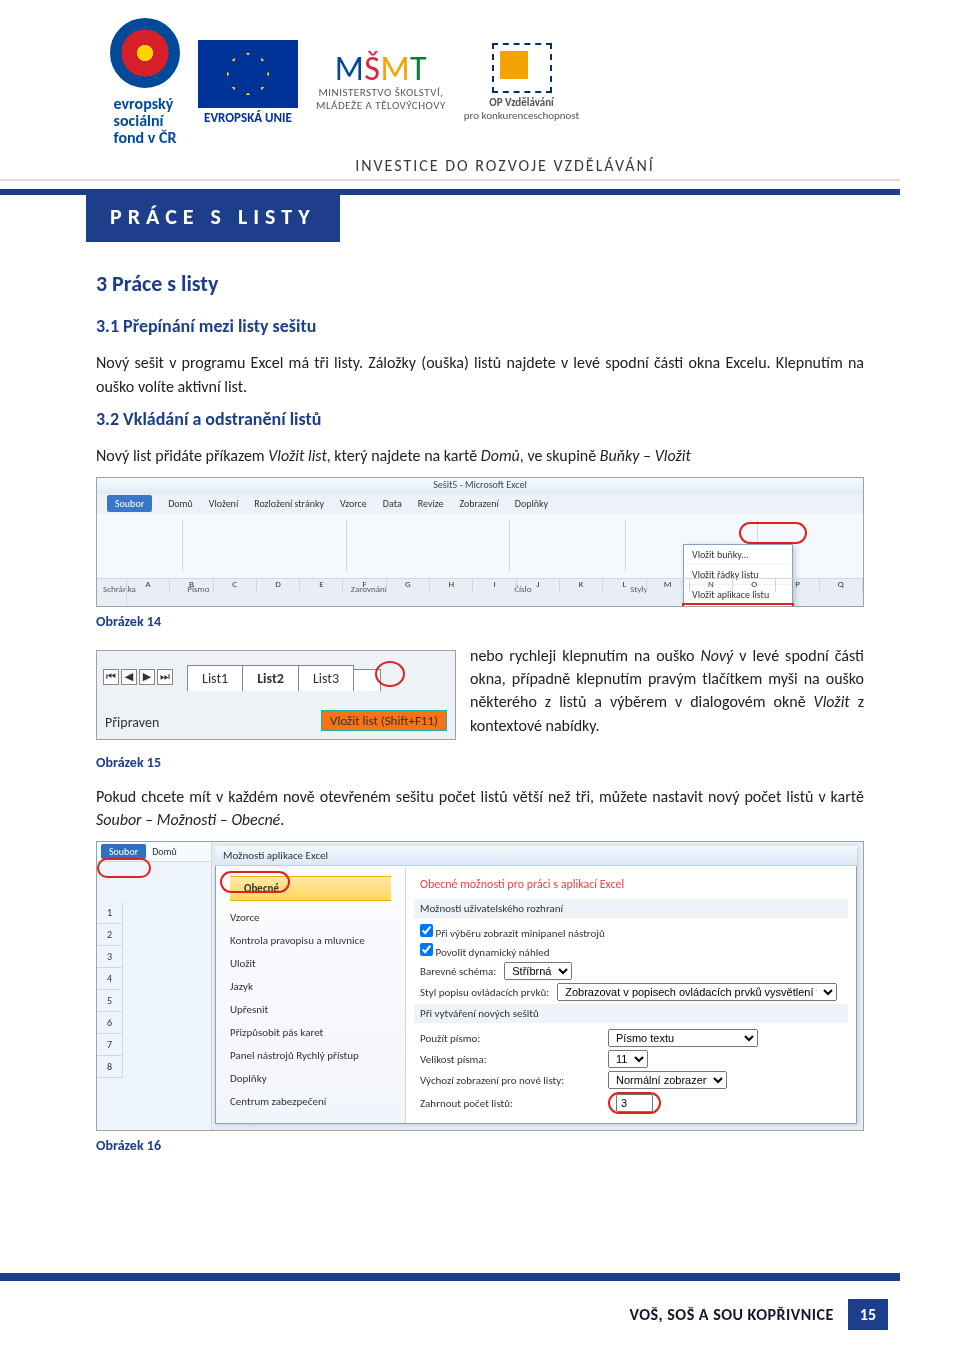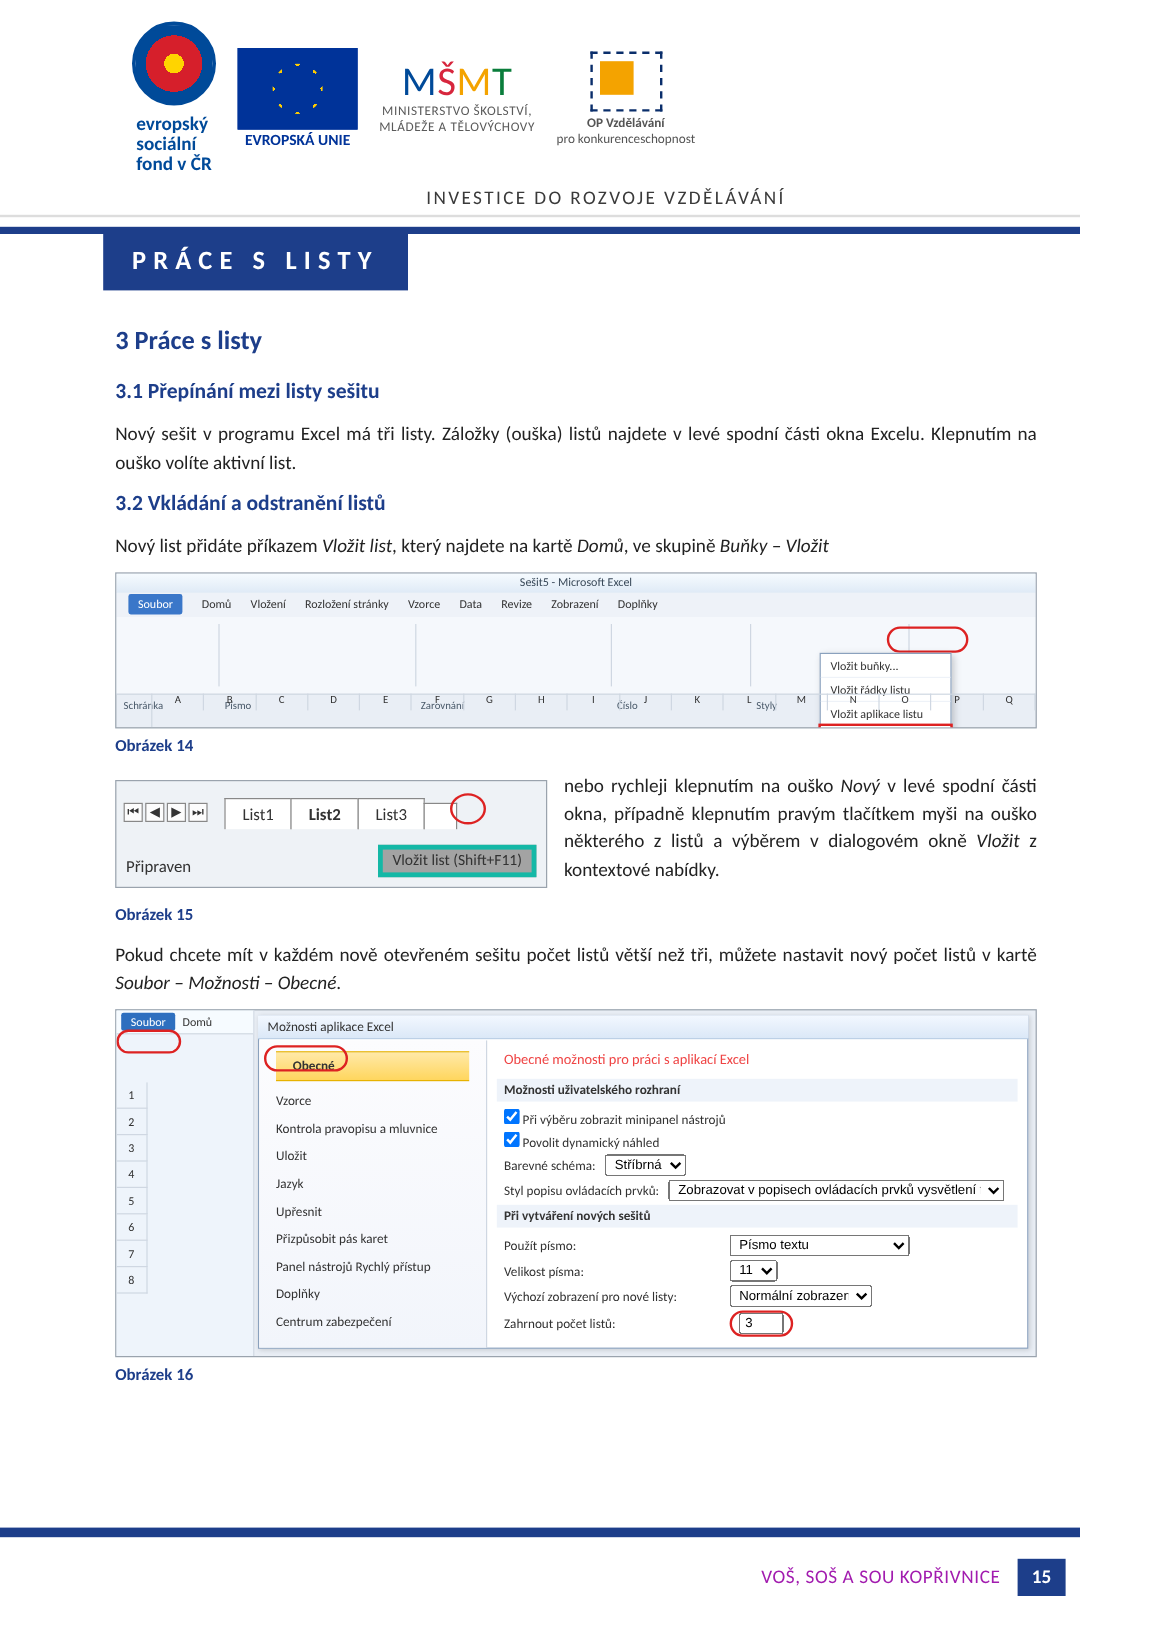--- a/index.html
+++ b/index.html
@@ -96,21 +96,21 @@
     font-size:13px; color:#333; position:relative; float:left; margin:6px 14px 8px 0;
   }
   .fig-tabs .nav{position:absolute;left:6px;top:18px;display:flex;gap:2px;}
   .fig-tabs .nav span{display:inline-block;width:16px;height:16px;border:1px solid #888;background:#fcfcfc;text-align:center;line-height:14px;font-size:11px;}
   .fig-tabs .tabsrow{position:absolute;left:90px;top:14px;display:flex;align-items:flex-end;}
   .fig-tabs .tab{padding:4px 14px;border:1px solid #888;border-bottom:none;background:#fff;margin-right:-1px;font-size:14px;}
   .fig-tabs .tab.active{background:#fff;font-weight:bold;}
   .fig-tabs .newtab{width:28px;height:22px;border:1px solid #888;border-bottom:none;background:#fff;position:relative;}
   .fig-tabs .red-c{position:absolute;border:2px solid #d22;border-radius:50%;width:30px;height:26px;left:278px;top:10px;}
   .fig-tabs .status{position:absolute;left:8px;bottom:8px;font-size:14px;}
-  .fig-tabs .tip{position:absolute;right:8px;bottom:8px;background:#a3a3a3;border:4px solid #14b8a6;padding:2px 8px;font-size:13px;}
+  .fig-tabs .tip{position:absolute;right:8px;bottom:8px;background:#f97316;border:1px solid #14b8a6;padding:2px 8px;font-size:13px;}
 
   .after-float { clear: both; }
 
   
   .fig-options{
     border:1px solid #9aa3ad; background:#e9eef5; width:100%; height:290px;
     position:relative; font-size:11px; color:#333; overflow:hidden; margin-top:6px;
   }
   .fig-options .excel-left{
     position:absolute;left:0;top:0;bottom:0;width:115px;background:#eef4fb;border-right:1px solid #cfd7e2;
@@ -130,34 +130,34 @@
   .fig-options .dialog .side{
     width:190px; background:linear-gradient(#fcfcfe,#f2f5fb); border-right:1px solid #cfd7e2;
     margin-top:20px; padding:4px 0; font-size:11px;
   }
   .fig-options .dialog .side div{padding:5px 14px;}
   .fig-options .dialog .side .sel{background:linear-gradient(#ffe9a8,#ffd65e);border:1px solid #e7b200;border-left:none;border-right:none;font-weight:bold;}
   .fig-options .dialog .side .sel-wrap{position:relative;}
   .fig-options .dialog .side .sel-wrap .ro{position:absolute;left:4px;top:0;width:70px;height:22px;border:2px solid #d22;border-radius:11px;}
   .fig-options .dialog .main{flex:1;margin-top:20px;padding:10px 14px;font-size:11px;overflow:hidden;}
   .fig-options .dialog .main .h{font-size:12px;color:#ef4444;margin-bottom:8px;}
-  .fig-options .dialog .main .sect{background:#eef3fa;font-weight:bold;padding:3px 6px;margin:0 -6px 6px;}
+  .fig-options .dialog .main .sect{background:#eef3fa;font-weight:normal;padding:3px 6px;margin:0 -6px 6px;}
   .fig-options .dialog .main label{display:block;margin:3px 0;}
   .fig-options .dialog .main .row{display:flex;align-items:center;gap:8px;margin:3px 0;}
   .fig-options .dialog .main select,
   .fig-options .dialog .main input[type=text]{font-size:11px;padding:1px 3px;}
   .fig-options .dialog .main .red-o{display:inline-block;border:2px solid #d22;border-radius:11px;padding:0 6px;}
 
   
   .footer{
     position:absolute; left:0; right:0; bottom:0; height:84px;
   }
   .footer .bar{height:8px;background:#1d3e8a;margin:0 60px 0 0;}
   .footer .ftxt{float:right;margin:18px 72px 0 0;display:flex;align-items:center;gap:14px;}
-  .footer .ftxt .org{color:#a21caf;font-weight:400;font-size:16px;letter-spacing:0.5px;}
+  .footer .ftxt .org{color:#0f172a;font-weight:700;font-size:16px;letter-spacing:0.5px;}
   .footer .ftxt .pn{background:#1d3e8a;color:#fff;padding:6px 12px;font-weight:700;font-size:16px;}
 </style>
 </head>
 <body>
 
 <div class="page">
 
   <div class="header-band">
     <div class="logos">
       <div class="esf-block logo-box">

